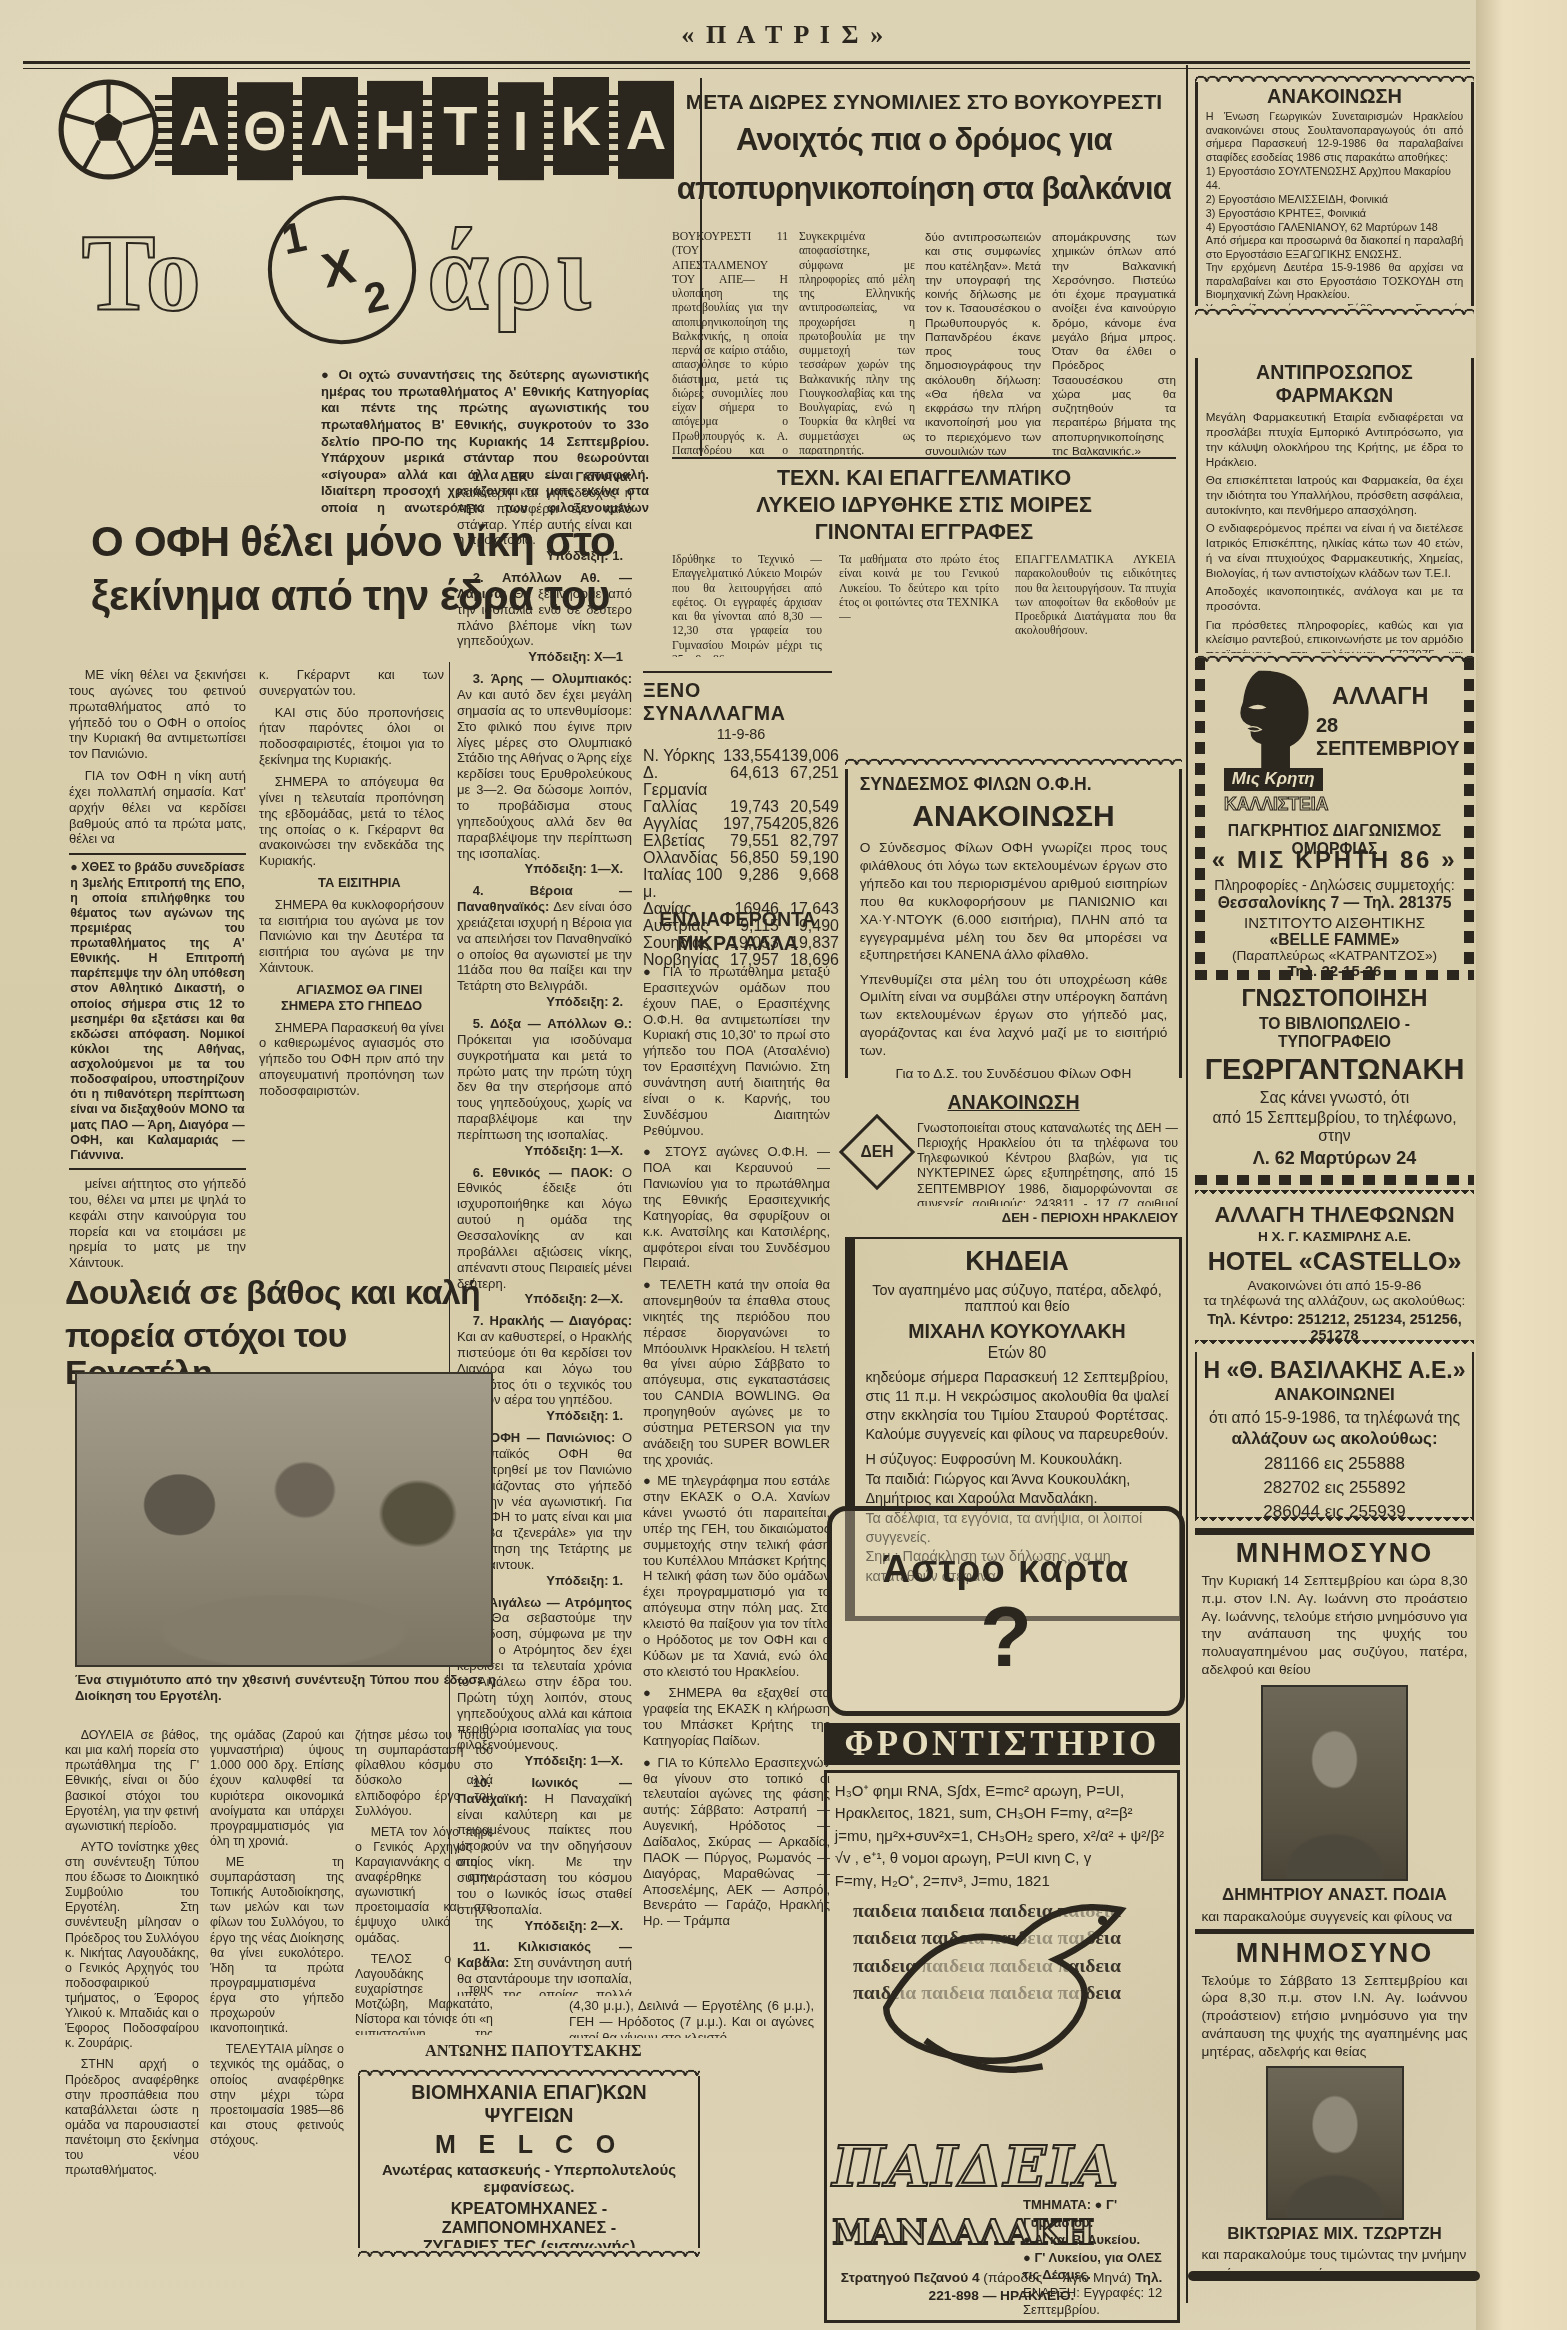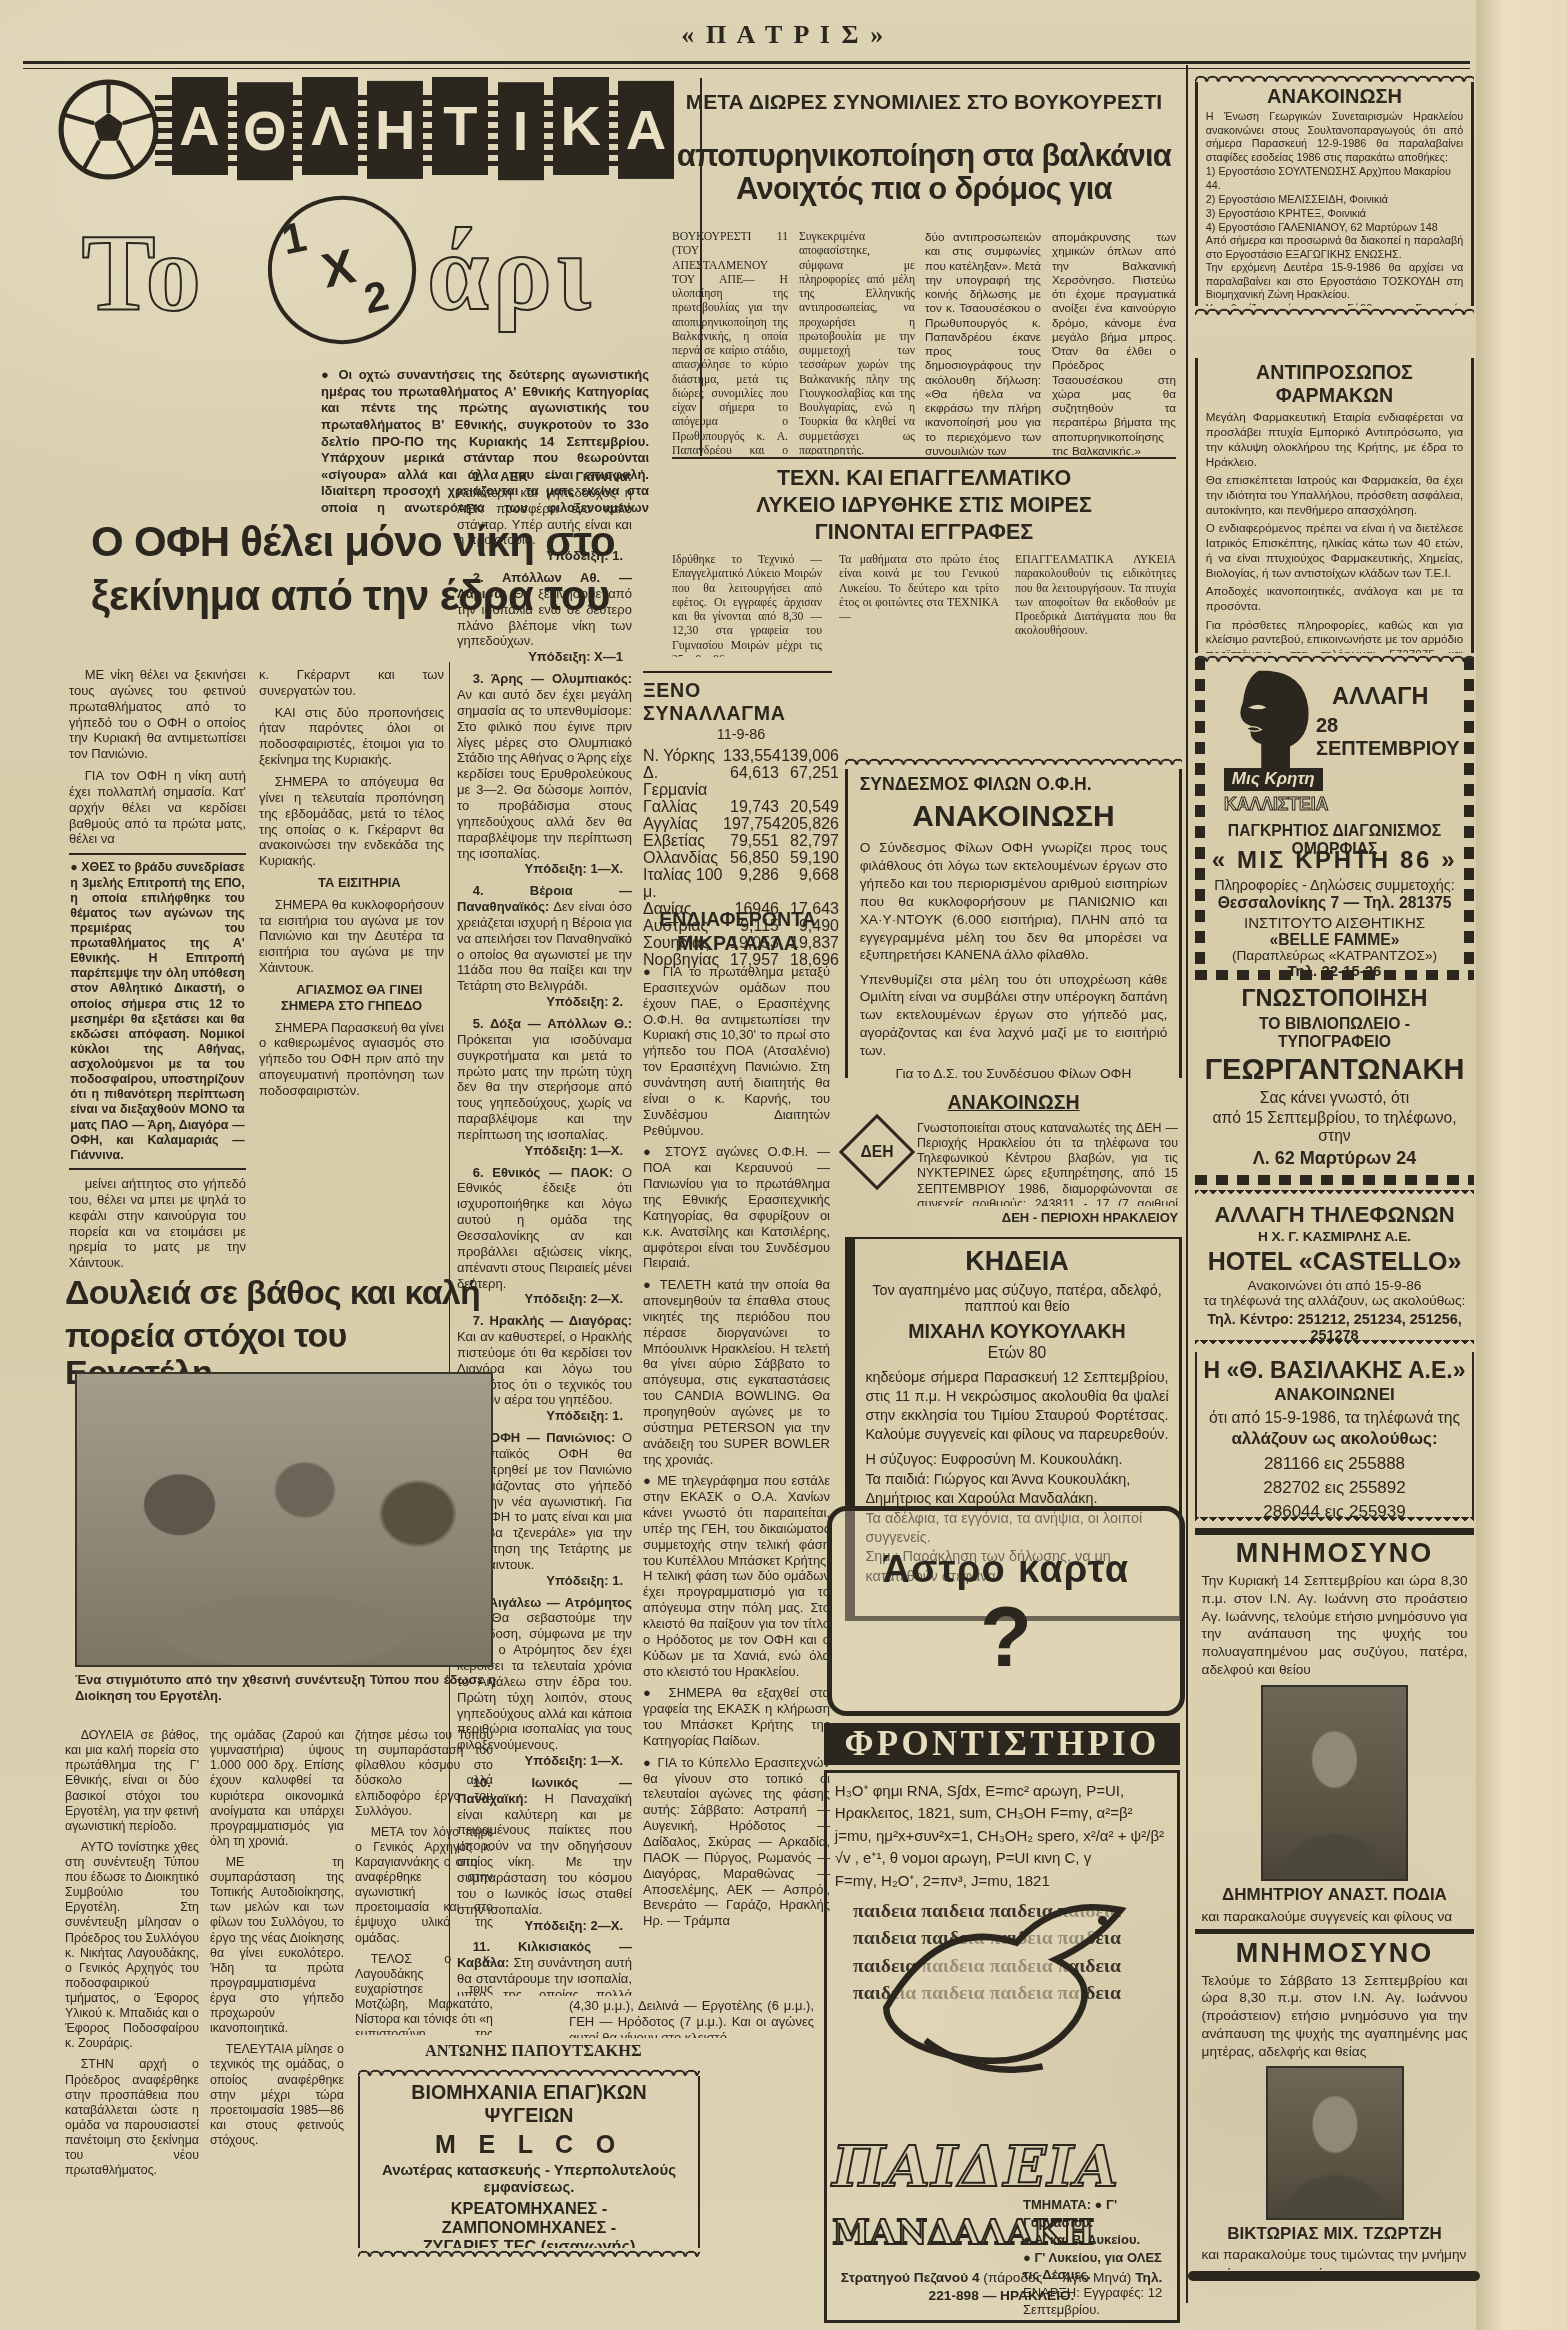--- a/index.html
+++ b/index.html
@@ -155,22 +155,22 @@
     <span>ΑΝΤΩΝΗΣ ΠΑΠΟΥΤΣΑΚΗΣ</span>
   </div>
   <div class="abs col j" style="left:569px;top:1998px;width:245px;height:40px;font-size:13px;">
     <p class="ni">(4,30 μ.μ.), Δειλινά — Εργοτέλης (6 μ.μ.), ΓΕΗ — Ηρόδοτος (7 μ.μ.). Και οι αγώνες αυτοί θα γίνουν στο κλειστό.</p>
   </div>
 
   <div class="abs c b" style="left:672px;top:90px;width:504px;font-size:21px;">
     <span>ΜΕΤΑ ΔΙΩΡΕΣ ΣΥΝΟΜΙΛΙΕΣ ΣΤΟ ΒΟΥΚΟΥΡΕΣΤΙ</span>
   </div>
   <div class="abs c headline" style="left:672px;top:123px;width:504px;font-size:31px;">
+    <div>Ανοιχτός πια ο δρόμος για</div>
     <div style="margin-top:15.7px;">αποπυρηνικοποίηση στα βαλκάνια</div>
-    <div>Ανοιχτός πια ο δρόμος για</div>
   </div>
   <div class="abs col j serifbody" style="left:672px;top:230px;width:116px;height:225px;font-size:11.7px;">
     <p class="ni">ΒΟΥΚΟΥΡΕΣΤΙ 11 (ΤΟΥ ΑΠΕΣΤΑΛΜΕΝΟΥ ΤΟΥ ΑΠΕ— Η υλοποίηση της πρωτοβουλίας για την αποπυρηνικοποίηση της Βαλκανικής, η οποία περνά σε καίριο στάδιο, απασχόλησε το κύριο διάστημα, μετά τις διώρες συνομιλίες που είχαν σήμερα το απόγευμα ο Πρωθυπουργός κ. Α. Παπανδρέου και ο Πρόεδρος της Ρουμανίας Ν. Τσαουσέσκου.</p>
   </div>
   <div class="abs col j serifbody" style="left:799px;top:230px;width:116px;height:225px;font-size:11.7px;">
     <p class="ni">Συγκεκριμένα αποφασίστηκε, σύμφωνα με πληροφορίες από μέλη της Ελληνικής αντιπροσωπείας, να προχωρήσει η πρωτοβουλία με την συμμετοχή των τεσσάρων χωρών της Βαλκανικής πλην της Γιουγκοσλαβίας και της Βουλγαρίας, ενώ η Τουρκία θα κληθεί να συμμετάσχει ως παρατηρητής.</p>
   </div>
   <div class="abs col j" style="left:925px;top:230px;width:116px;height:225px;font-size:11.7px;">
     <p class="ni">δύο αντιπροσωπειών και στις συμφωνίες που κατέληξαν». Μετά την υπογραφή της κοινής δήλωσης με τον κ. Τσαουσέσκου ο Πρωθυπουργός κ. Παπανδρέου έκανε προς τους δημοσιογράφους την ακόλουθη δήλωση: «Θα ήθελα να εκφράσω την πλήρη ικανοποίησή μου για το περιεχόμενο των συνομιλιών των</p>
   </div>

